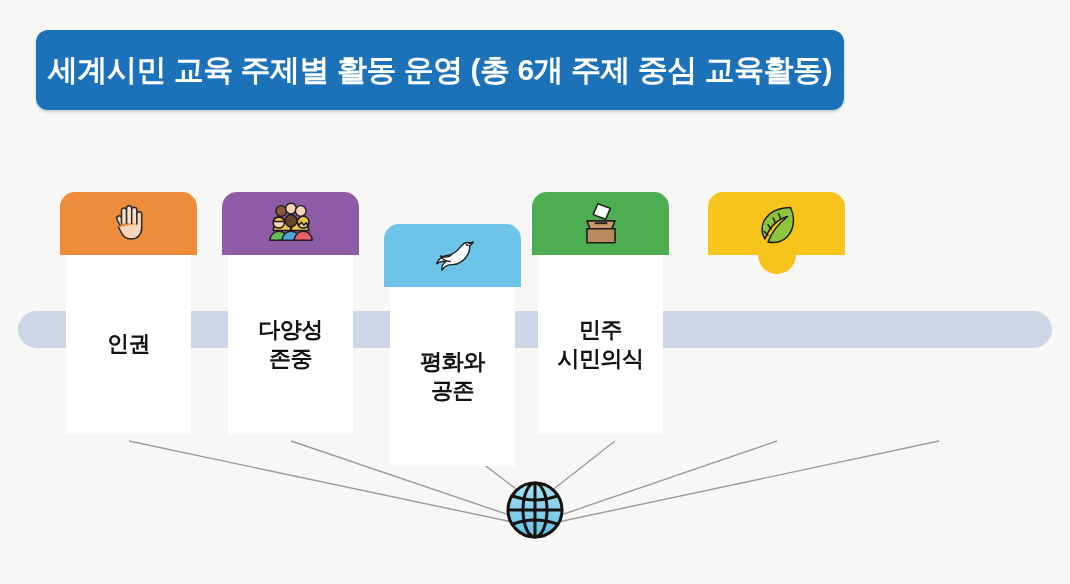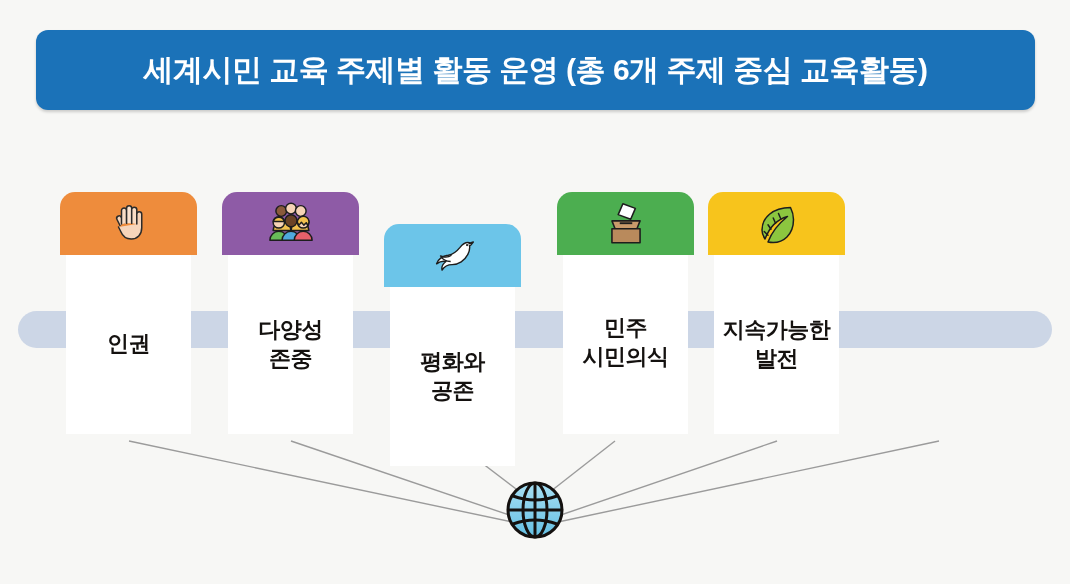--- a/index.html
+++ b/index.html
@@ -19,21 +19,21 @@
     left: 0; top: 0;
     width: 1070px;
     height: 584px;
   }
 
   
   #title-banner {
     position: absolute;
     left: 36px;
     top: 30px;
-    width: 999px;
+    width: 808px;
     height: 80px;
     background: #1b72b8;
     border-radius: 12px;
     box-shadow: 0 2px 3px rgba(0,0,0,0.18);
     display: flex;
     align-items: center;
     justify-content: center;
   }
   #title-text {
     color: #ffffff;
@@ -226,21 +226,21 @@
           </g>
           <circle cx="50" cy="18" r="1.4" fill="#1d1d1d"></circle>
         </svg>
       </div>
       <div class="card-body">
         <div class="card-label">평화와
 공존</div>
       </div>
     </div>
 
-    <div class="card" style="left:557px;font-family:Liberation Mono, monospace;">
+    <div class="card" style="left:532px;">
       <div class="card-head" style="background:#4cae50;"></div>
       <div class="card-notch" style="background:#4cae50;"></div>
       <div class="card-icon">
         <svg viewBox="0 0 64 64" width="50" height="50">
           <g stroke="#1d1d1d" stroke-width="2" stroke-linejoin="round">
             <path d="M28 6 L44 12 L38 26 L22 20 z" fill="#ffffff"></path>
             <path d="M14 28 L50 28 L46 38 L18 38 z" fill="#c89a6b"></path>
             <rect x="14" y="38" width="36" height="18" fill="#b98a5c"></rect>
             <path d="M24 31 L40 31" stroke-width="2.4"></path>
           </g>
@@ -255,24 +255,20 @@
     <div class="card" style="left:708px;">
       <div class="card-head" style="background:#f7c41c;"></div>
       <div class="card-notch" style="background:#f7c41c;"></div>
       <div class="card-icon">
         <svg viewBox="0 0 64 64" width="48" height="48">
           <g stroke="#1d1d1d" stroke-width="2" stroke-linejoin="round" stroke-linecap="round">
             <path d="M50 10 C26 10 12 24 12 40 c0 5 2 9 4 12 C22 36 32 26 46 22 36 30 26 40 20 56 c22 4 34 -12 34 -30 0 -6 -2 -12 -4 -16z" fill="#8cc63f"></path>
             <path d="M30 31 l-3 -7 M37 25 l-3 -7 M24 39 l-4 -6 M20 47 l-5 -5" fill="none"></path>
           </g>
         </svg>
-      </div>
-      <div class="card-body">
-        <div class="card-label">지속가능한
-발전</div>
       </div>
     </div>
 
 
   </div>
 
   <div id="globe">
     <svg viewBox="0 0 64 64" width="64" height="64">
       <defs>
         <linearGradient id="globeGrad" x1="0" y1="0" x2="0" y2="1">

